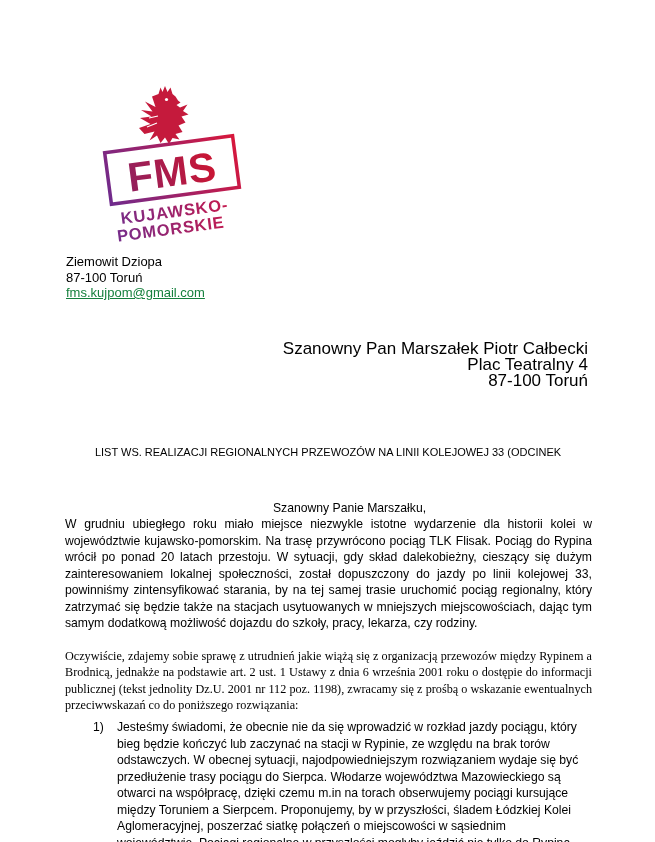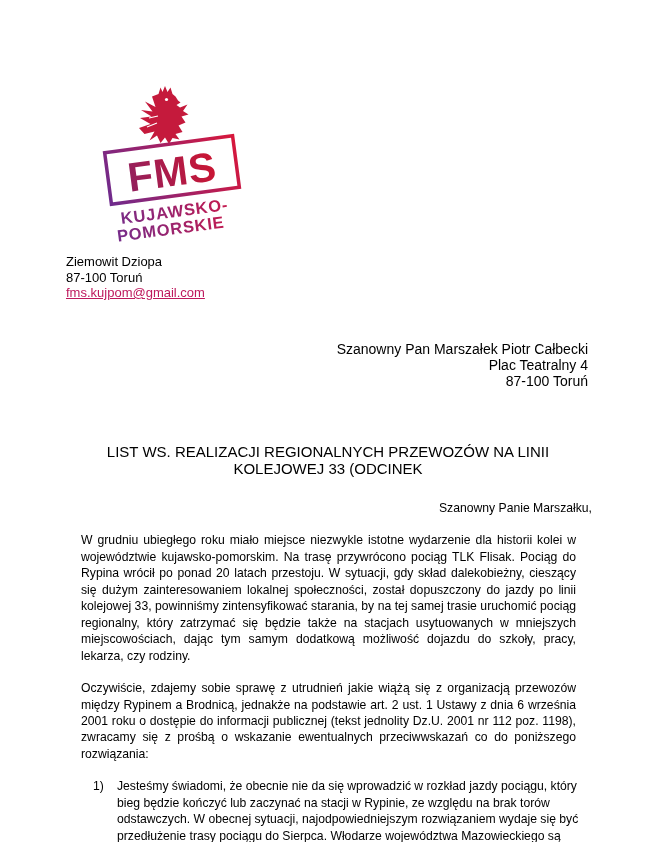--- a/index.html
+++ b/index.html
@@ -26,55 +26,55 @@
     left: 66px;
     top: 254px;
     font-size: 13px;
     line-height: 15.5px;
     white-space: nowrap;
   }
   .recipient {
     position: absolute;
     right: 67px;
     top: 341px;
-    font-size: 14px;
+    font-size: 17px;
     line-height: 16px;
     text-align: right;
     white-space: nowrap;
   }
   .email-link {
-    color: #be185d;
+    color: #15803d;
     text-decoration: underline;
     cursor: pointer;
   }
   
   .subject {
     position: absolute;
     left: 65px;
     top: 444px;
     width: 526px;
-    font-size: 15px;
+    font-size: 11px;
     line-height: 16.5px;
     text-align: center;
   }
   
   .letter-body {
     position: absolute;
     left: 65px;
     top: 500px;
     width: 527px;
     font-size: 12.2px;
     line-height: 16.45px;
   }
-  .salutation { text-align: right; margin-left: 42px; }
+  .salutation { text-align: center; margin-left: 42px; }
   .para-justified {
     text-align: justify;
-    margin: 16px;
+    margin: 0;
   }
-  .para-gap { margin-top: 16px; }
+  .para-gap { margin-top: 16px; font-family: Liberation Serif, serif; }
   .num-list {
     margin-top: 6px;
     display: flex;
     align-items: flex-start;
   }
   .num-list .marker {
     flex: 0 0 24px;
     margin-left: 28px;
   }
   .num-list .item-text {

